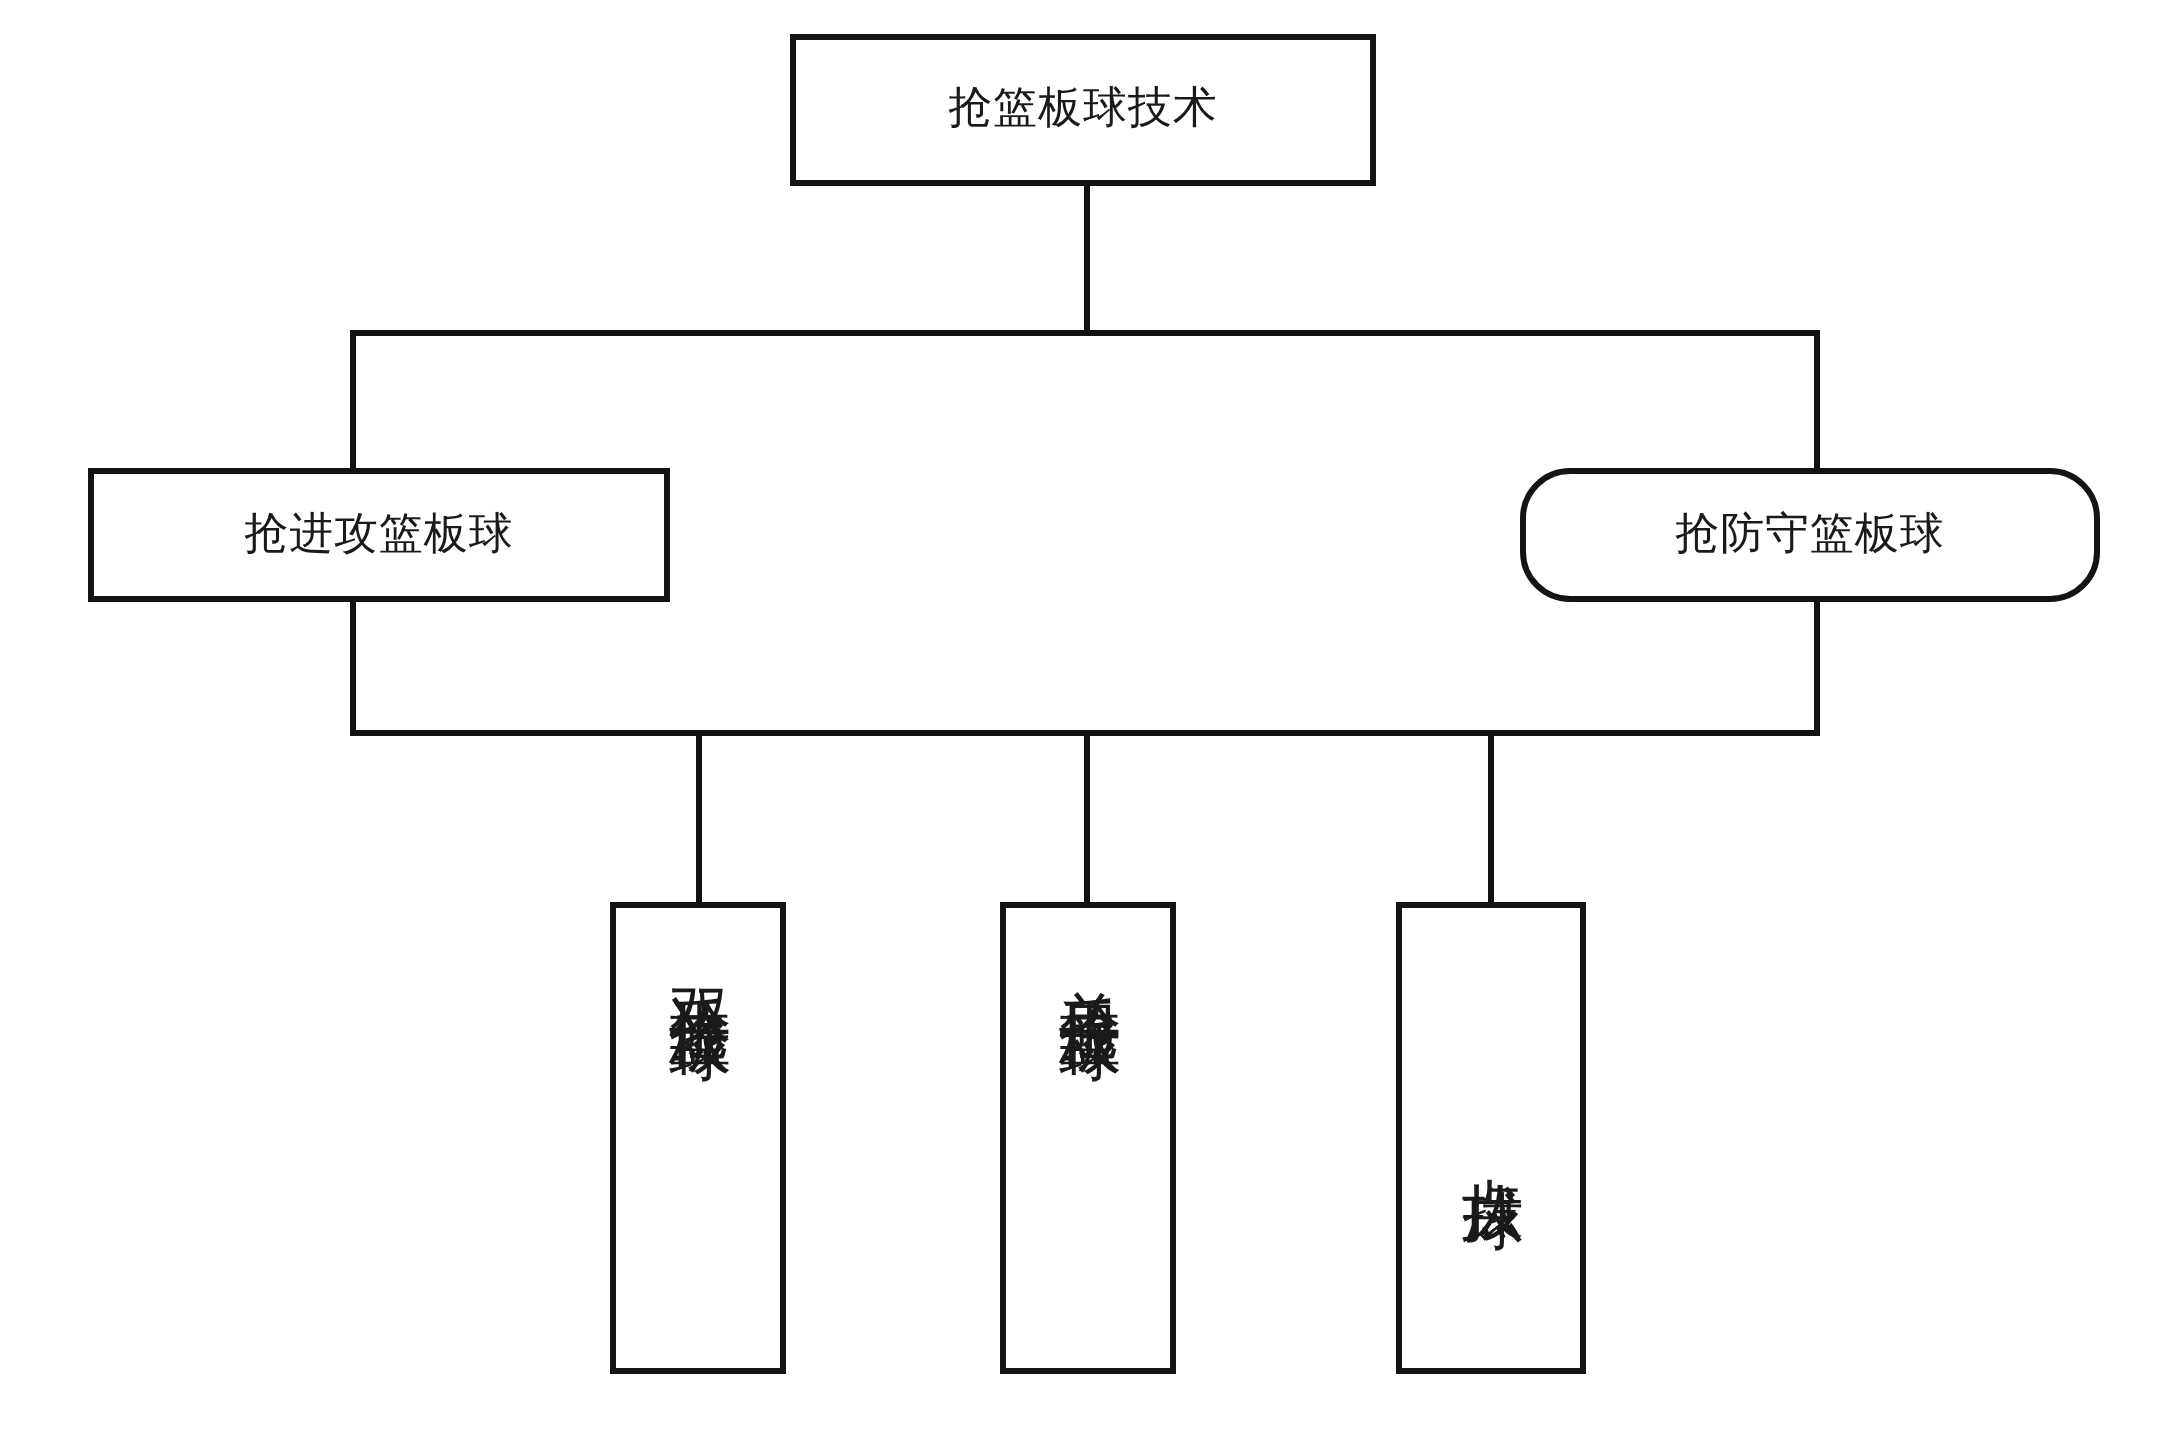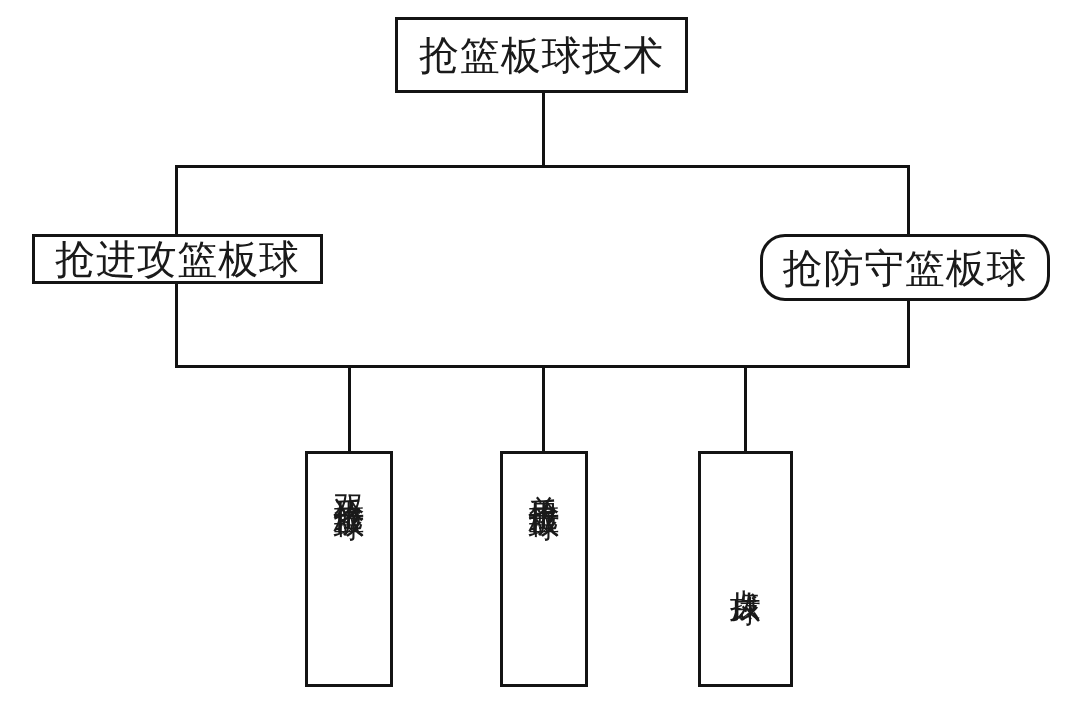--- a/index.html
+++ b/index.html
@@ -38,21 +38,21 @@
   }
   .node .label {
     color: #1a1a1a;
     line-height: 1.05;
     letter-spacing: 0.02em;
     white-space: nowrap;
   }
 
   
   .node.horiz .label {
-    font-size: 40px;
+    font-size: 22px;
   }
 
   
   .node.vert {
     align-items: flex-start;
     justify-content: center;
     padding-top: 16px;
   }
   .node.vert .label {
     writing-mode: vertical-rl;
@@ -61,21 +61,21 @@
     line-height: 1;
     letter-spacing: 0.10em;
   }
   .node.vert.centered {
     align-items: center;
     padding-top: 0;
   }
 
   
   #node-root       { left: 395px; top: 17px;  width: 293px; height: 76px; }
-  #node-offense    { left: 32px;  top: 234px; width: 291px; height: 50px; text-align: right; }
+  #node-offense    { left: 44px;  top: 234px; width: 291px; height: 67px; text-align: right; }
   #node-defense    { left: 760px; top: 234px; width: 290px; height: 67px; border-radius: 25px; }
   #node-two-hand   { left: 305px; top: 451px; width: 88px;  height: 236px; }
   #node-one-hand   { left: 500px; top: 451px; width: 88px;  height: 236px; }
   #node-tip-ball   { left: 698px; top: 451px; width: 95px;  height: 236px; }
 
   
   #line-trunk      { left: 542px; top: 93px;  height: 75px; }
   
   #line-bus-top    { left: 175px; top: 165px; width: 735px; }
   

